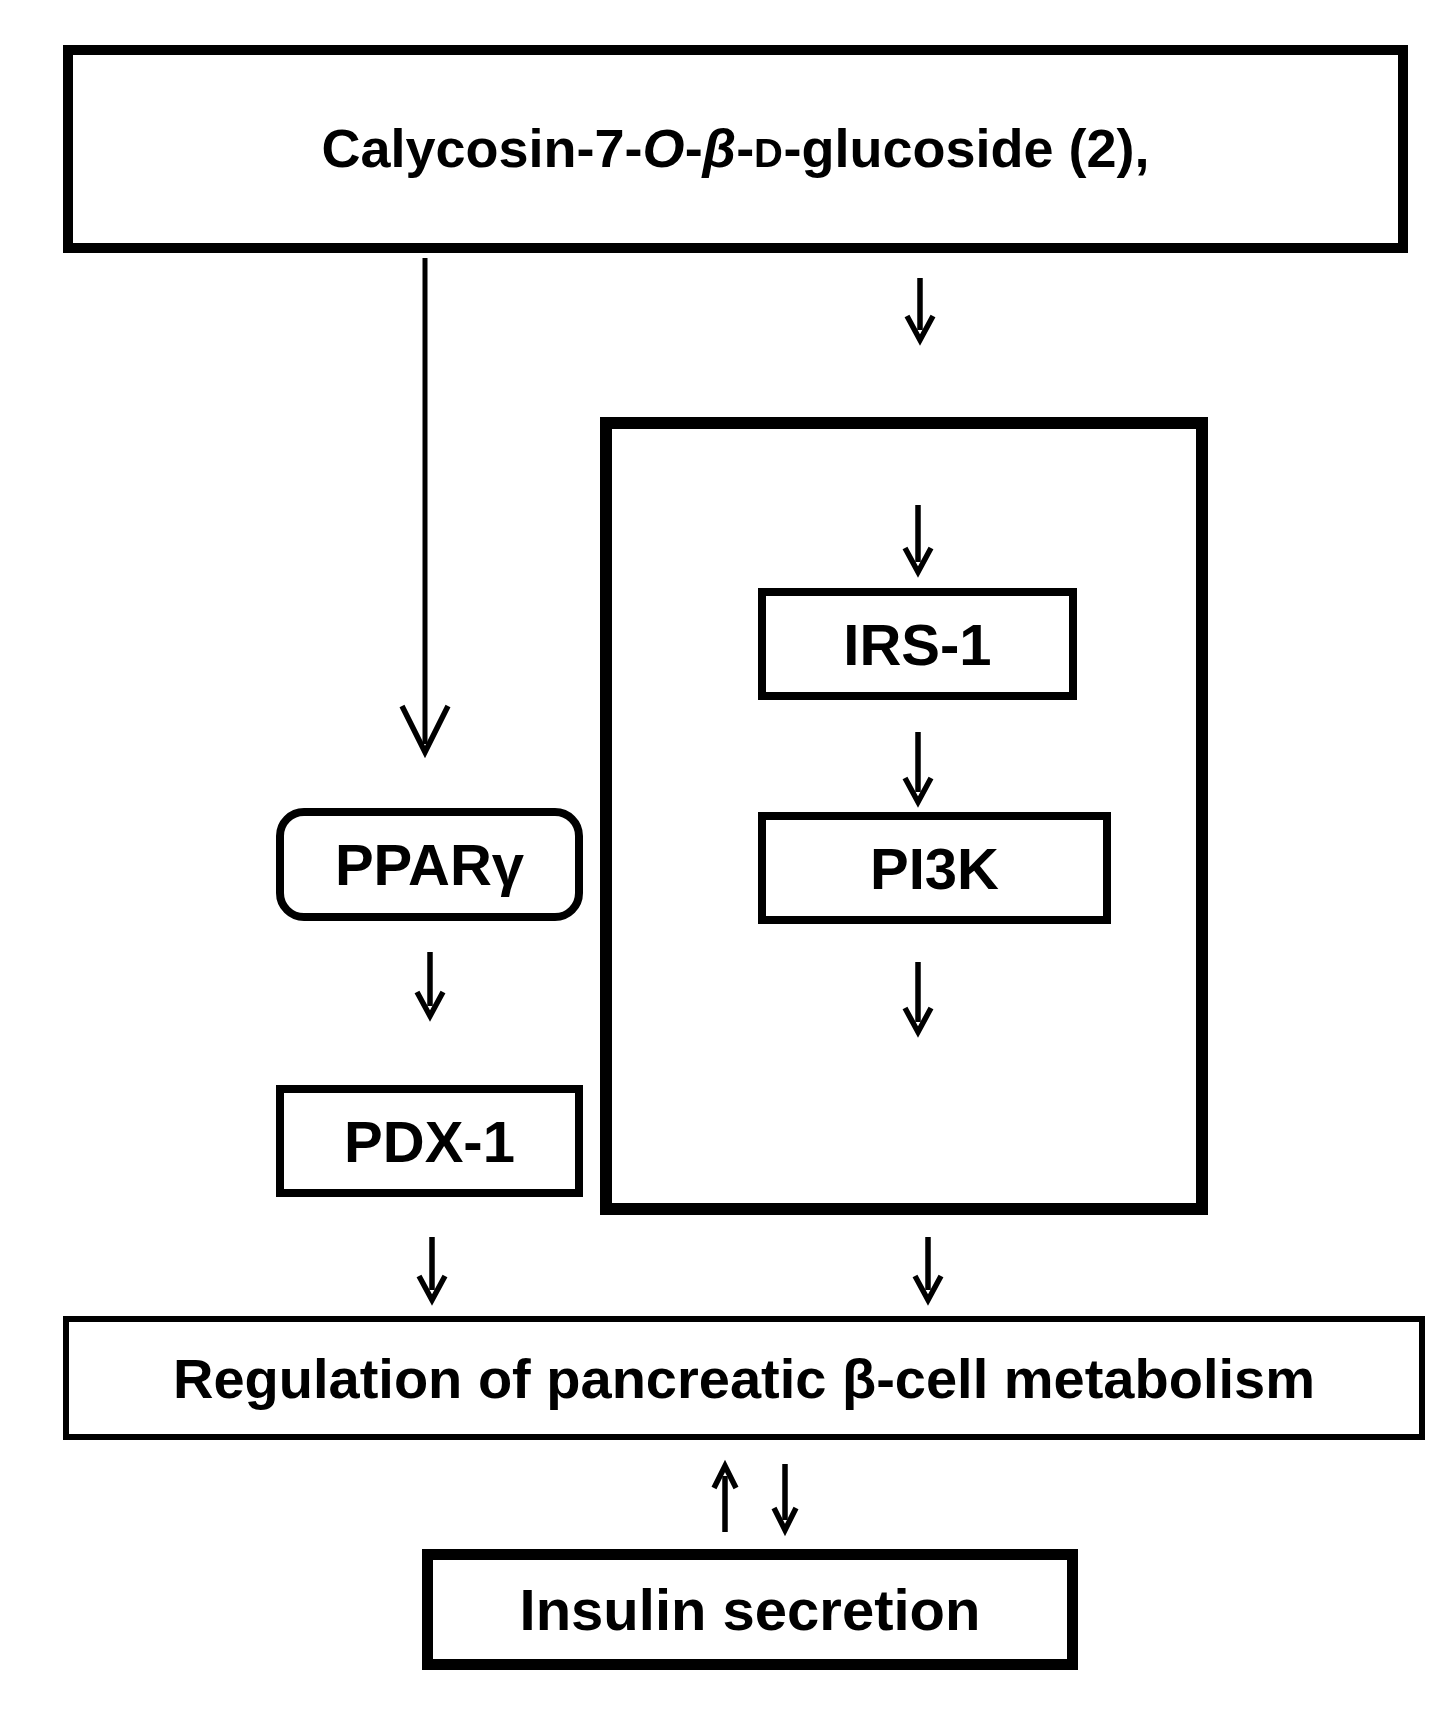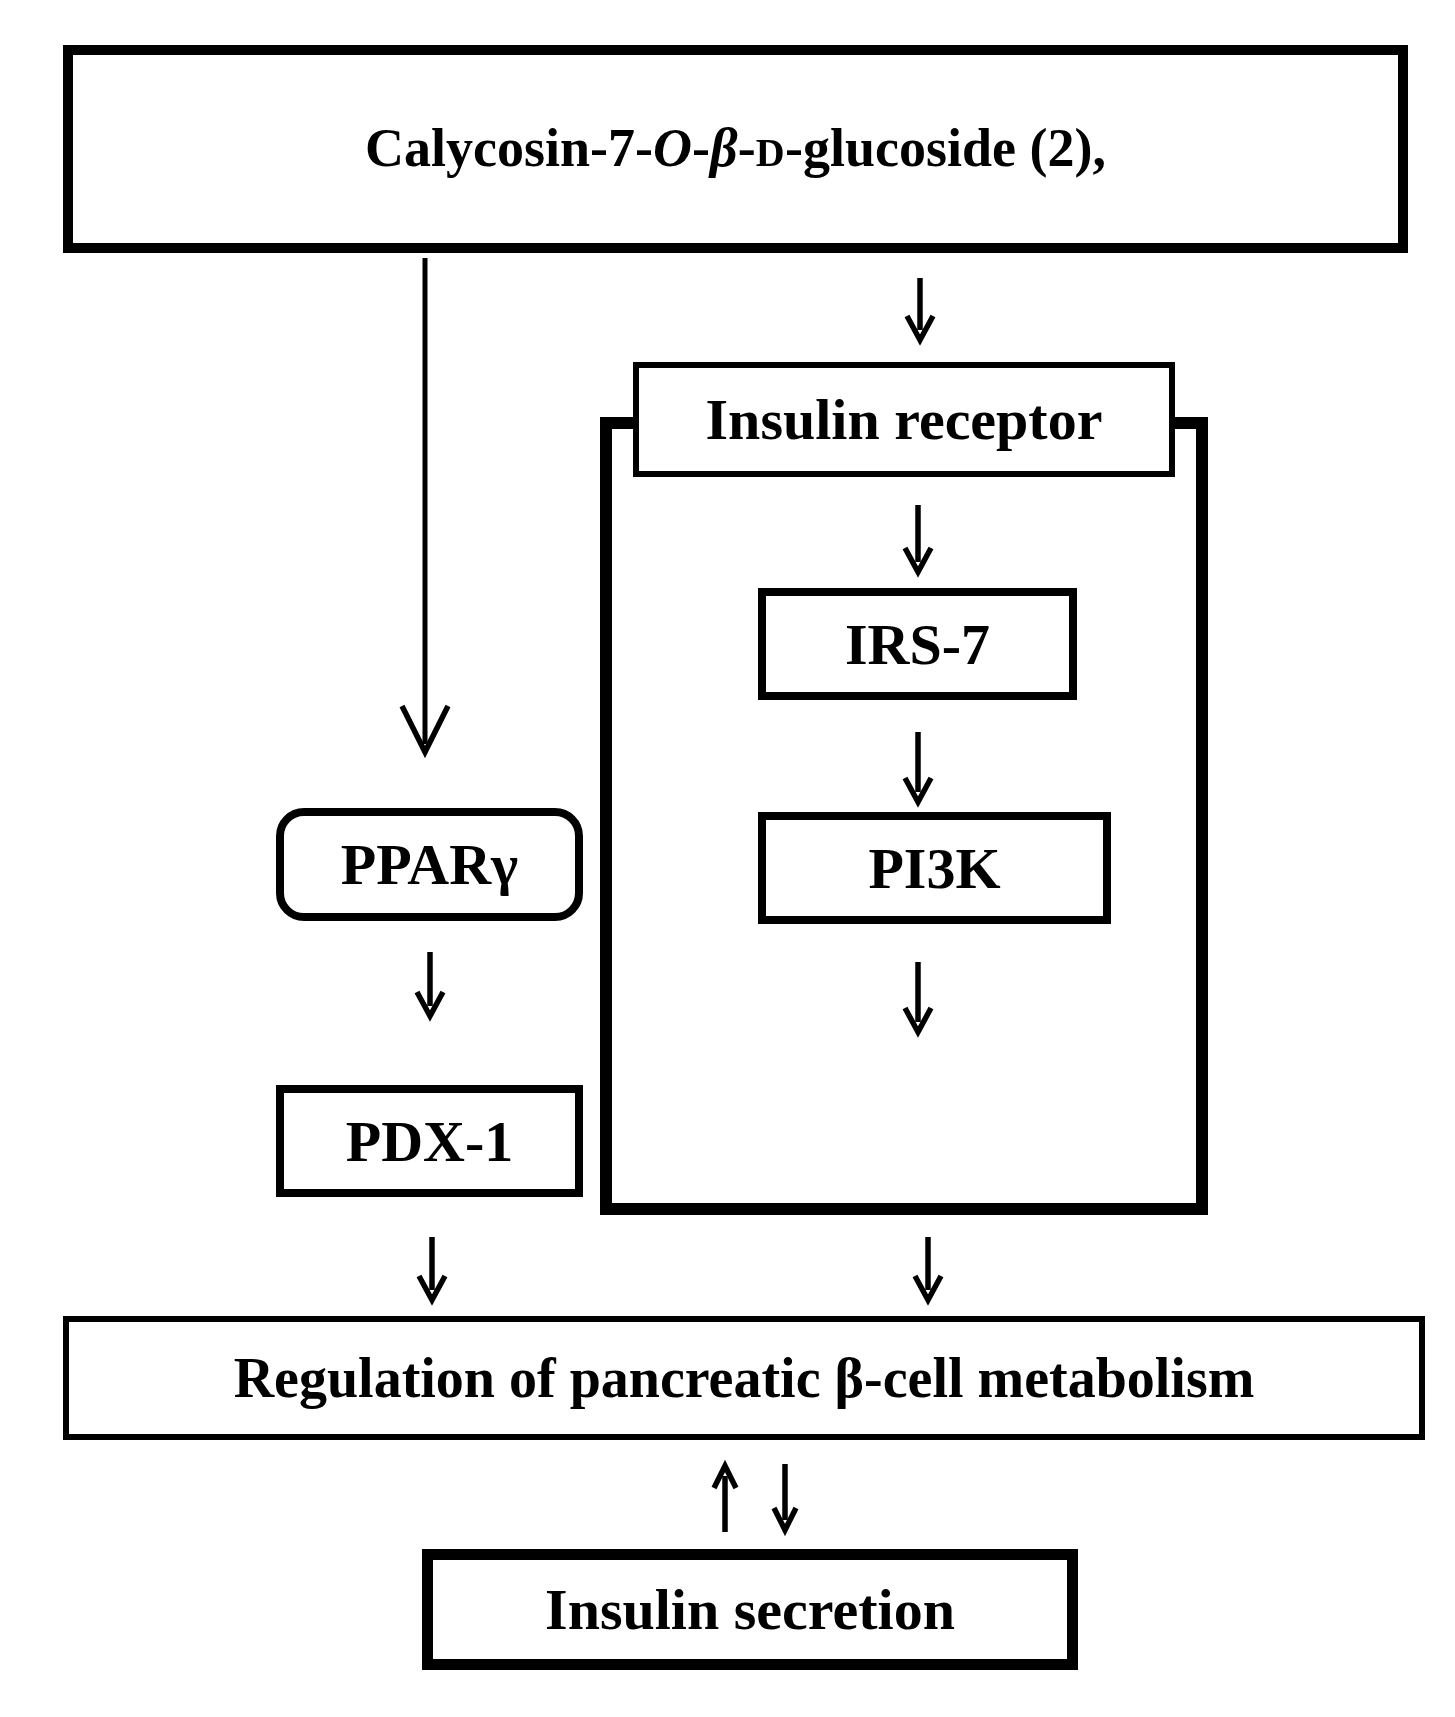--- a/index.html
+++ b/index.html
@@ -19,21 +19,20 @@
     position: absolute;
     background: var(--paper);
     border-style: solid;
     border-color: var(--ink);
     display: flex;
     align-items: center;
     justify-content: center;
     text-align: right;
     font-weight: bold;
     color: var(--ink);
-    font-family: Liberation Serif, serif;
   }
 
   .top-box {
     left: 63px; top: 45px; width: 1345px; height: 208px;
     border-width: 10px;
     flex-direction: column;
     font-size: 54px;
     line-height: 1.55;
   }
   .top-box .sc { font-size: 0.74em; letter-spacing: 0.5px; }
@@ -87,26 +86,23 @@
 <body>
 
 <div class="canvas">
 
   <div class="box container-box"></div>
 
   <div class="box top-box">
     <div>Calycosin-7-<i>O</i>-<i>β</i>-<span class="sc">D</span>-glucoside (2),</div>
   </div>
 
-  <div class="box receptor-box">
-    <span>Insulin receptor</span>
-  </div>
 
   <div class="box node-box irs2-box">
-    <span>IRS-7</span>
+    <span>IRS-1</span>
   </div>
   <div class="box node-box pi3k-box">
     <span>PI3K</span>
   </div>
 
   <div class="box node-box pparg-box">
     <span>PPARγ</span>
   </div>
   <div class="box node-box pdx1-box">
     <span>PDX-1</span>

